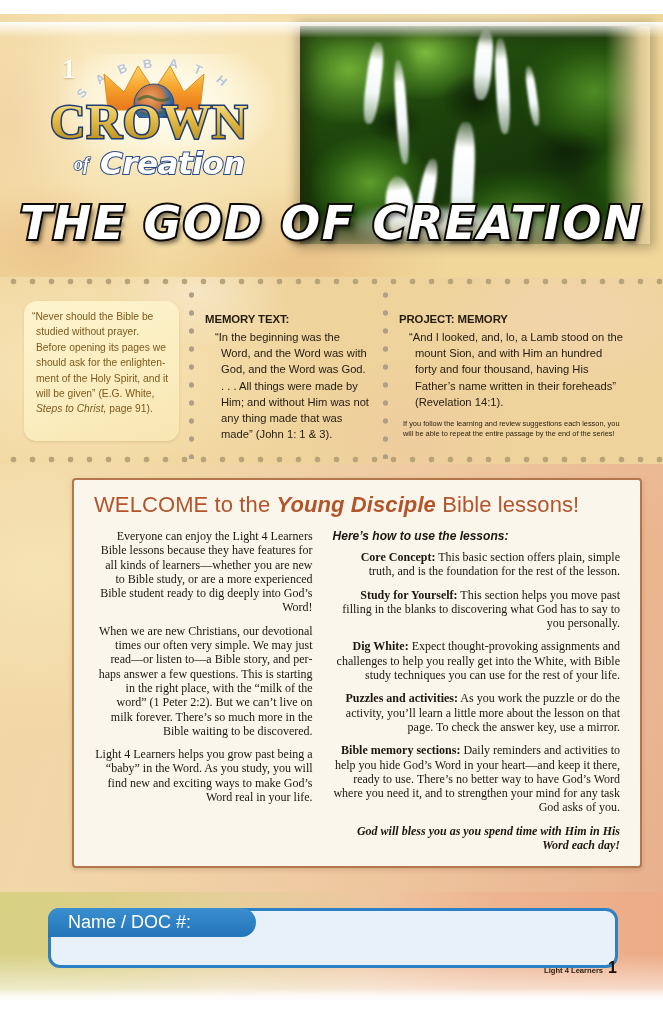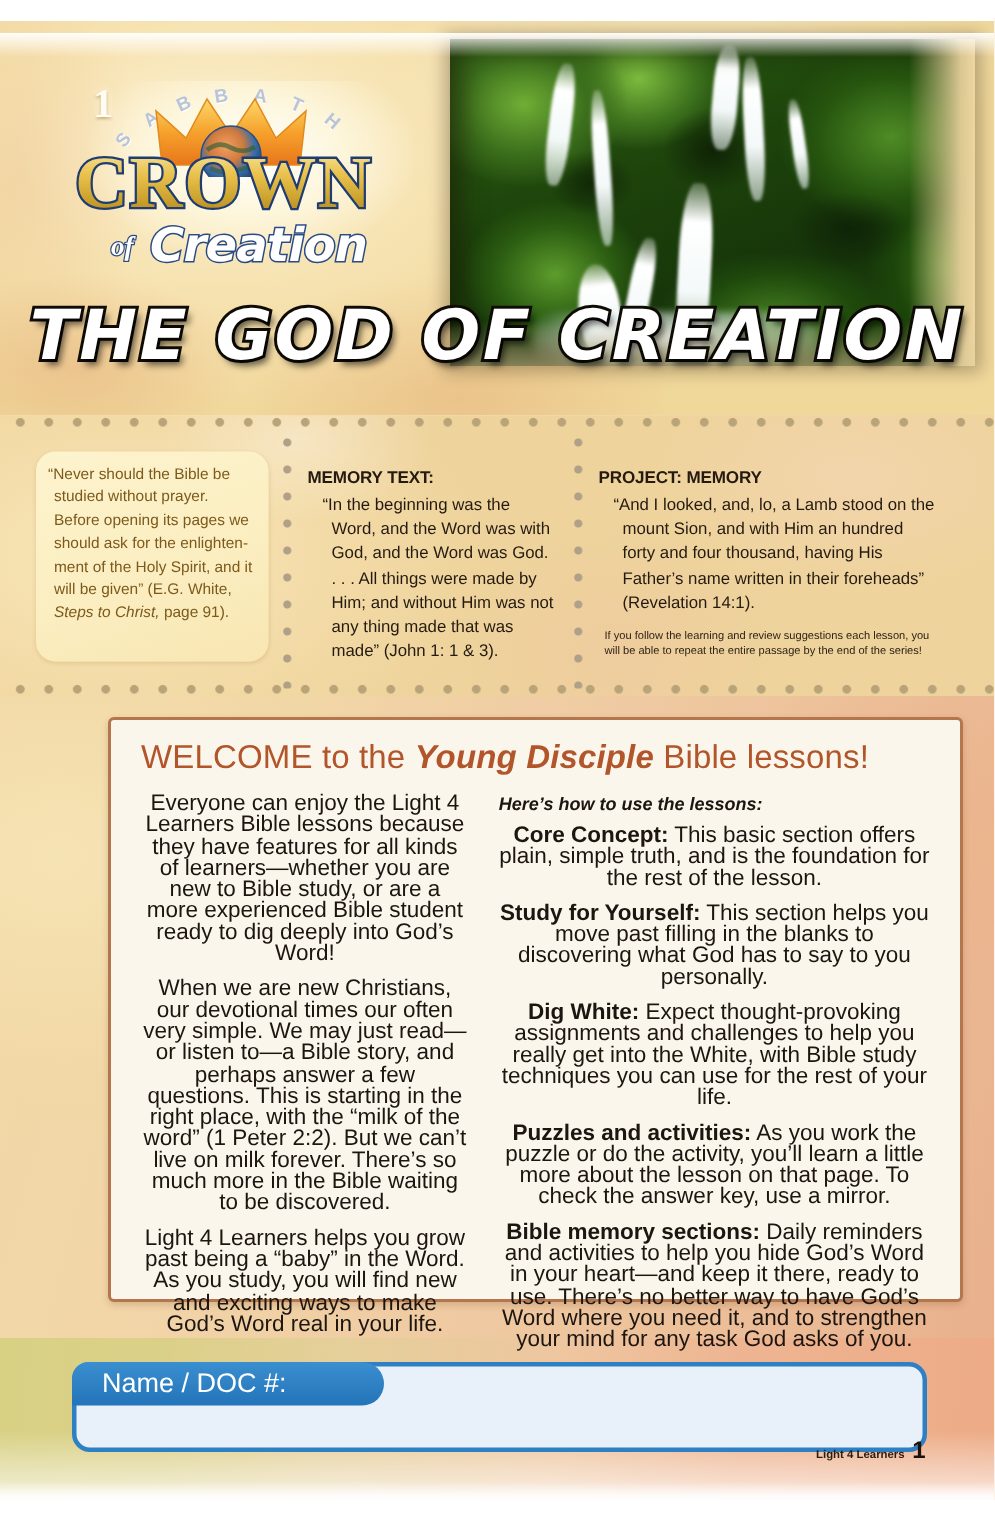--- a/index.html
+++ b/index.html
@@ -274,25 +274,25 @@
     color: #b2552b;
     letter-spacing: .1px;
   }
   .welcome-title b { font-weight: 700; font-style: italic; }
 
   .cols { display: flex; gap: 20px; }
   .col-left { width: 222px; }
   .col-right { width: 292px; }
   .col-left p, .col-right p {
     margin: 0 0 9px 0;
-    font-family: Liberation Sans, sans-serif;
-    font-size: 15px;
+    font-family: Liberation Serif, serif;
+    font-size: 12px;
     line-height: 14.3px;
     color: #1c1510;
-    text-align: center;
+    text-align: right;
   }
   .col-right h4 {
     margin: 0 0 7px 0;
     font-family: "Liberation Sans", sans-serif;
     font-size: 12px; font-weight: 700; font-style: italic;
     color: #1c1510;
   }
   .col-right b { font-weight: 700; }
   .closing { font-style: italic; font-weight: 700; margin-bottom: 0 !important; }
 
@@ -464,20 +464,21 @@
 
       <div class="col-right">
         <h4>Here’s how to use the lessons:</h4>
 
         <p><b>Core Concept:</b><span> This basic section offers plain, simple truth, and is the foundation for the rest of the lesson.</span></p>
         <p><b>Study for Yourself:</b><span> This section helps you move past filling in the blanks to discovering what God has to say to you personally.</span></p>
         <p><b>Dig White:</b><span> Expect thought-provoking assignments and challeng­es to help you really get into the White, with Bible study techniques you can use for the rest of your life.</span></p>
         <p><b>Puzzles and activities:</b><span> As you work the puzzle or do the activity, you’ll learn a little more about the lesson on that page. To check the answer key, use a mirror.</span></p>
         <p><b>Bible memory sections:</b><span> Daily reminders and activities to help you hide God’s Word in your heart—and keep it there, ready to use. There’s no better way to have God’s Word where you need it, and to strengthen your mind for any task God asks of you.</span></p>
 
+        <p class="closing">God will bless you as you spend time with Him in His Word each day!</p>
       </div>
     </div>
   </div>
 
   <div class="name-box">
     <div class="name-tab">Name / DOC #:</div>
   </div>
 
   <div class="footer">
     <span class="fname">Light 4 Learners</span>

